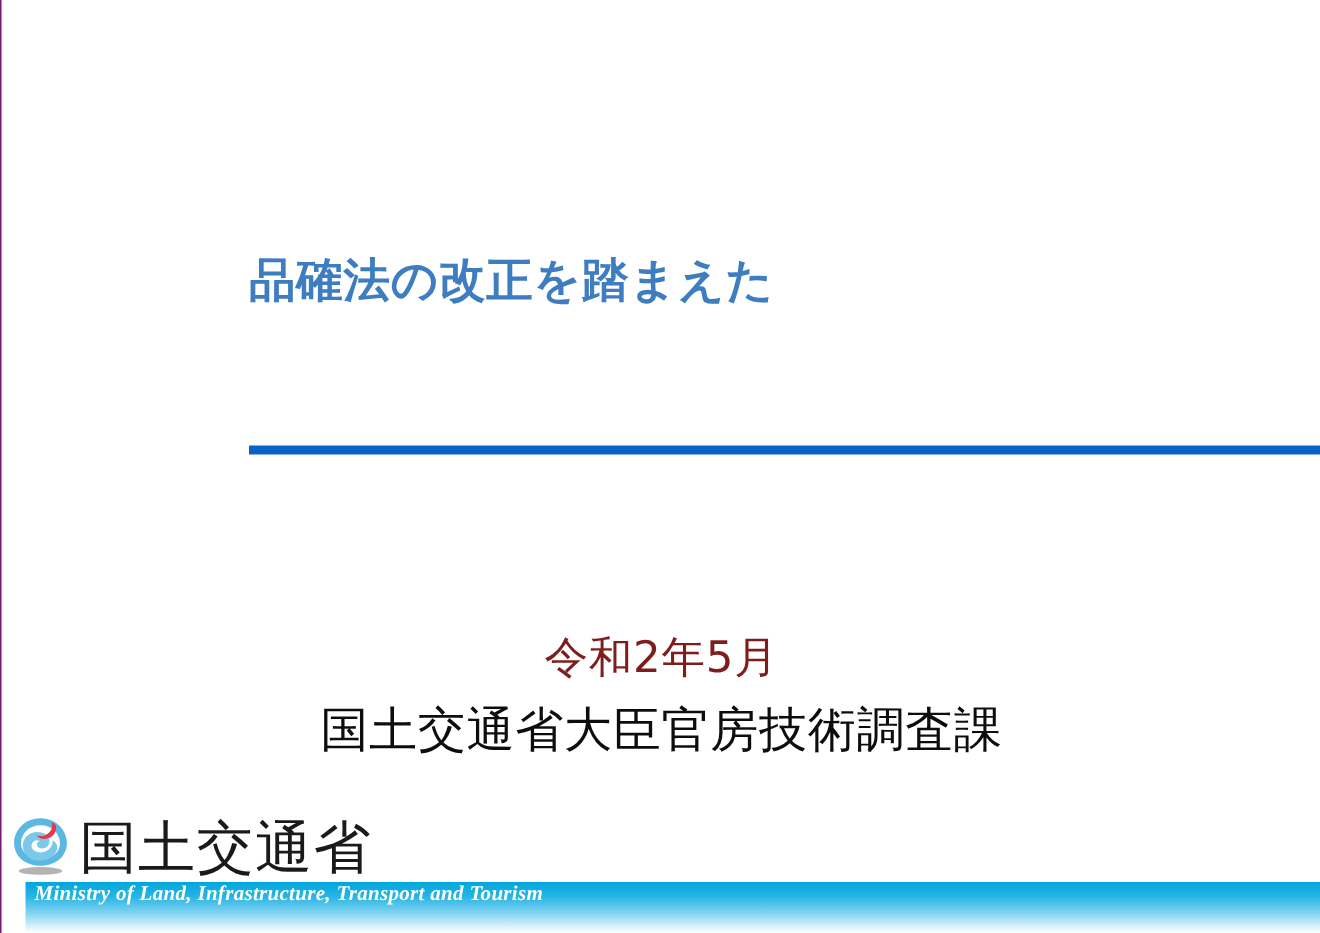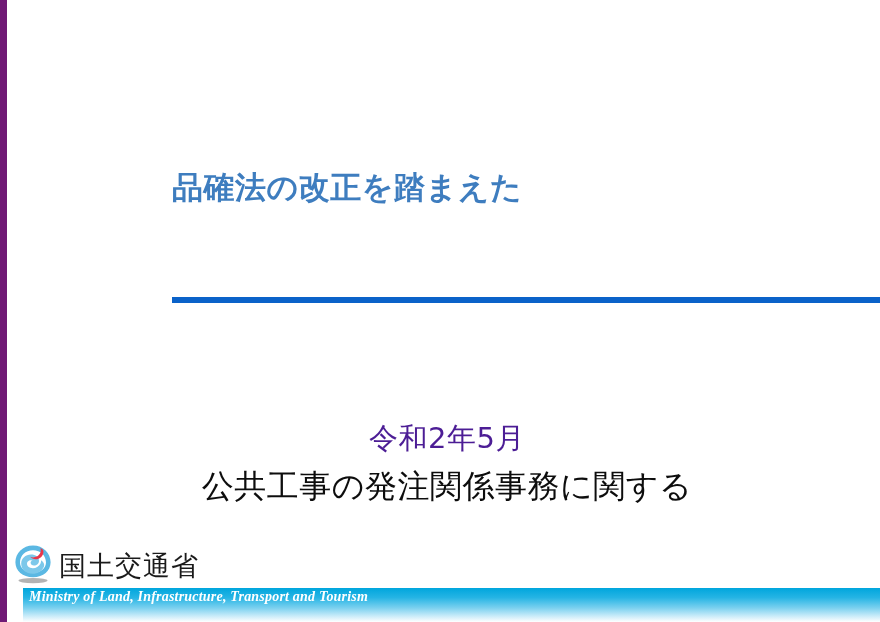--- a/index.html
+++ b/index.html
@@ -11,21 +11,21 @@
   body {
     font-family: "Liberation Sans", "DejaVu Sans", sans-serif;
   }
 
   .slide {
     position: relative;
     width: 880px;
     height: 622px;
     background: #ffffff;
     overflow: hidden;
-    border-left: 7px solid #701a75;
+    border-left: 1px solid #701a75;
     box-sizing: border-box;
     padding-left: 14px;
   }
 
   
   .title-block {
     position: absolute;
     left: 165px;
     top: 166px;
     width: 700px;
@@ -51,21 +51,21 @@
 
   
   .info-block {
     position: absolute;
     left: 0;
     top: 418px;
     width: 880px;
     text-align: center;
   }
   .info-date {
-    color: #4c1d95;
+    color: #7f1d1d;
     font-family: "DejaVu Sans", "Liberation Sans", sans-serif;
     font-size: 29px;
     line-height: 40px;
     letter-spacing: 0.5px;
   }
   .info-org {
     color: #0d0d0d;
     font-family: "DejaVu Sans", "Liberation Sans", sans-serif;
     font-size: 32px;
     line-height: 44px;
@@ -90,21 +90,21 @@
   }
   .mlit-logo {
     width: 40px;
     height: 42px;
     display: block;
     flex: none;
   }
   .footer-jp {
     color: #1a1a1a;
     font-family: "DejaVu Sans", "Liberation Sans", sans-serif;
-    font-size: 27px;
+    font-size: 38px;
     font-weight: 500;
     letter-spacing: 1px;
     margin-left: 6px;
     line-height: 1;
     position: relative;
     top: 1px;
   }
   .footer-bar {
     position: absolute;
     left: 16px;
@@ -136,21 +136,21 @@
 
 <div class="slide">
 
   <div class="title-block">
     <div class="title-line">品確法の改正を踏まえた</div>
   </div>
   <div class="title-rule"></div>
 
   <div class="info-block">
     <div class="info-date">令和2年5月</div>
-    <div class="info-org">公共工事の発注関係事務に関する</div>
+    <div class="info-org">国土交通省大臣官房技術調査課</div>
   </div>
 
   <div class="footer">
 
     <div class="footer-brand">
       <svg class="mlit-logo" viewBox="0 0 40 42">
 
         <path d="M20 2.5 C30.2 2.5 37.6 10.2 37.6 19.2 C37.6 27.6 30.4 34.2 20 34.2
                  C9.6 34.2 2.4 27.6 2.4 19.2 C2.4 10.2 9.8 2.5 20 2.5 Z
                  M20 7.2 C12.4 7.2 7.0 12.6 7.0 19.4 C7.0 25.2 12.4 29.6 20 29.6

